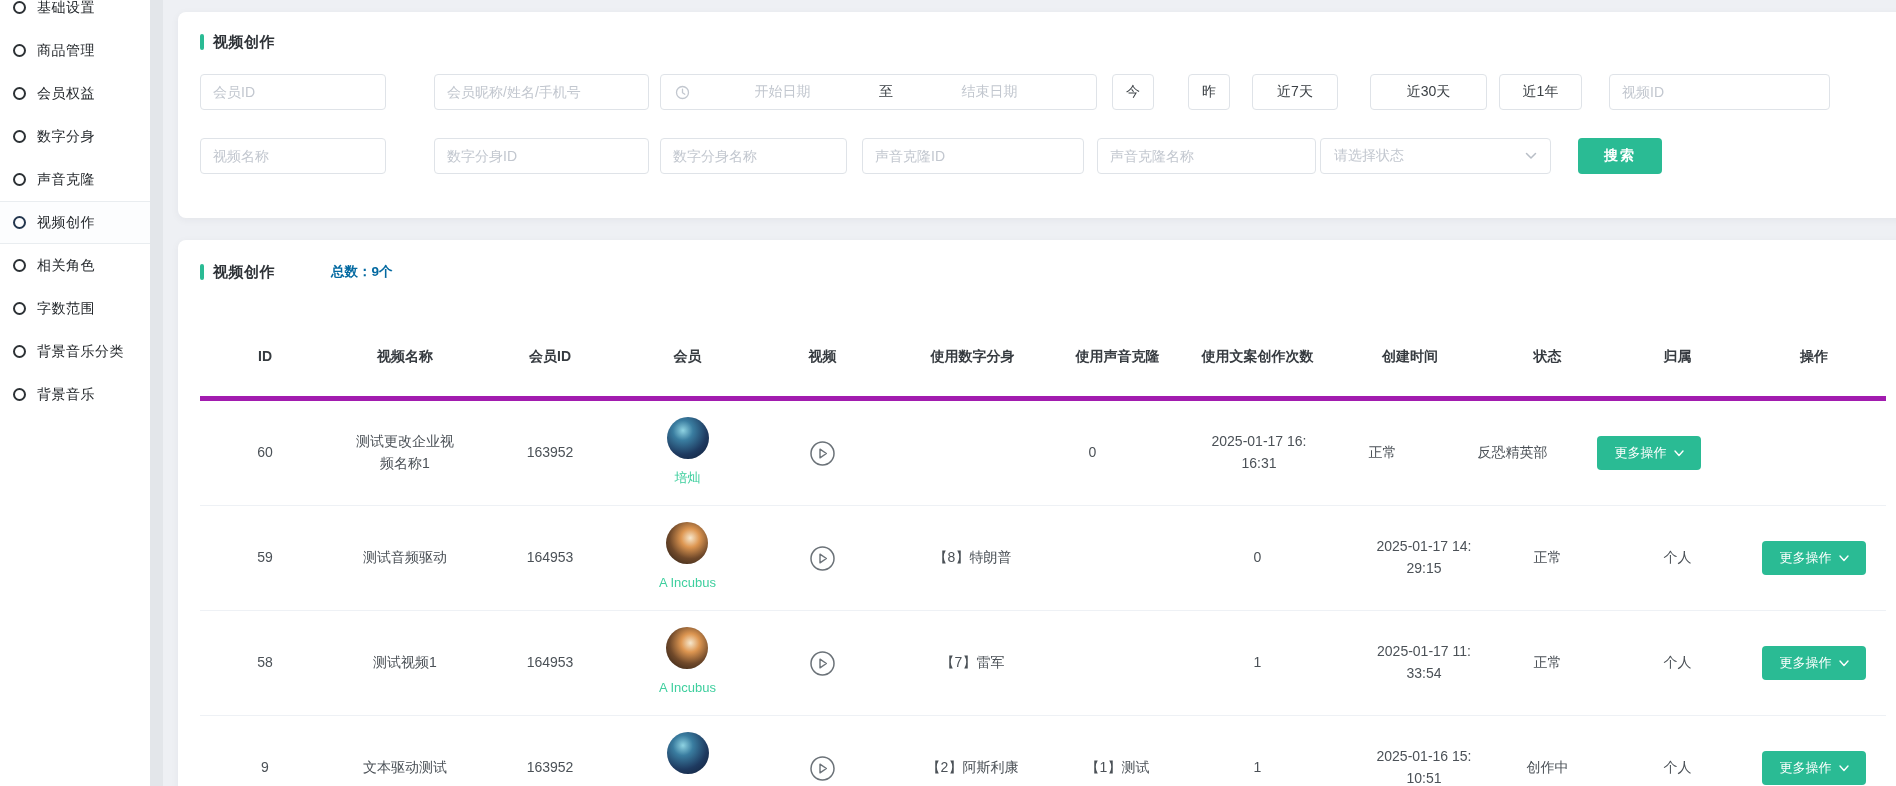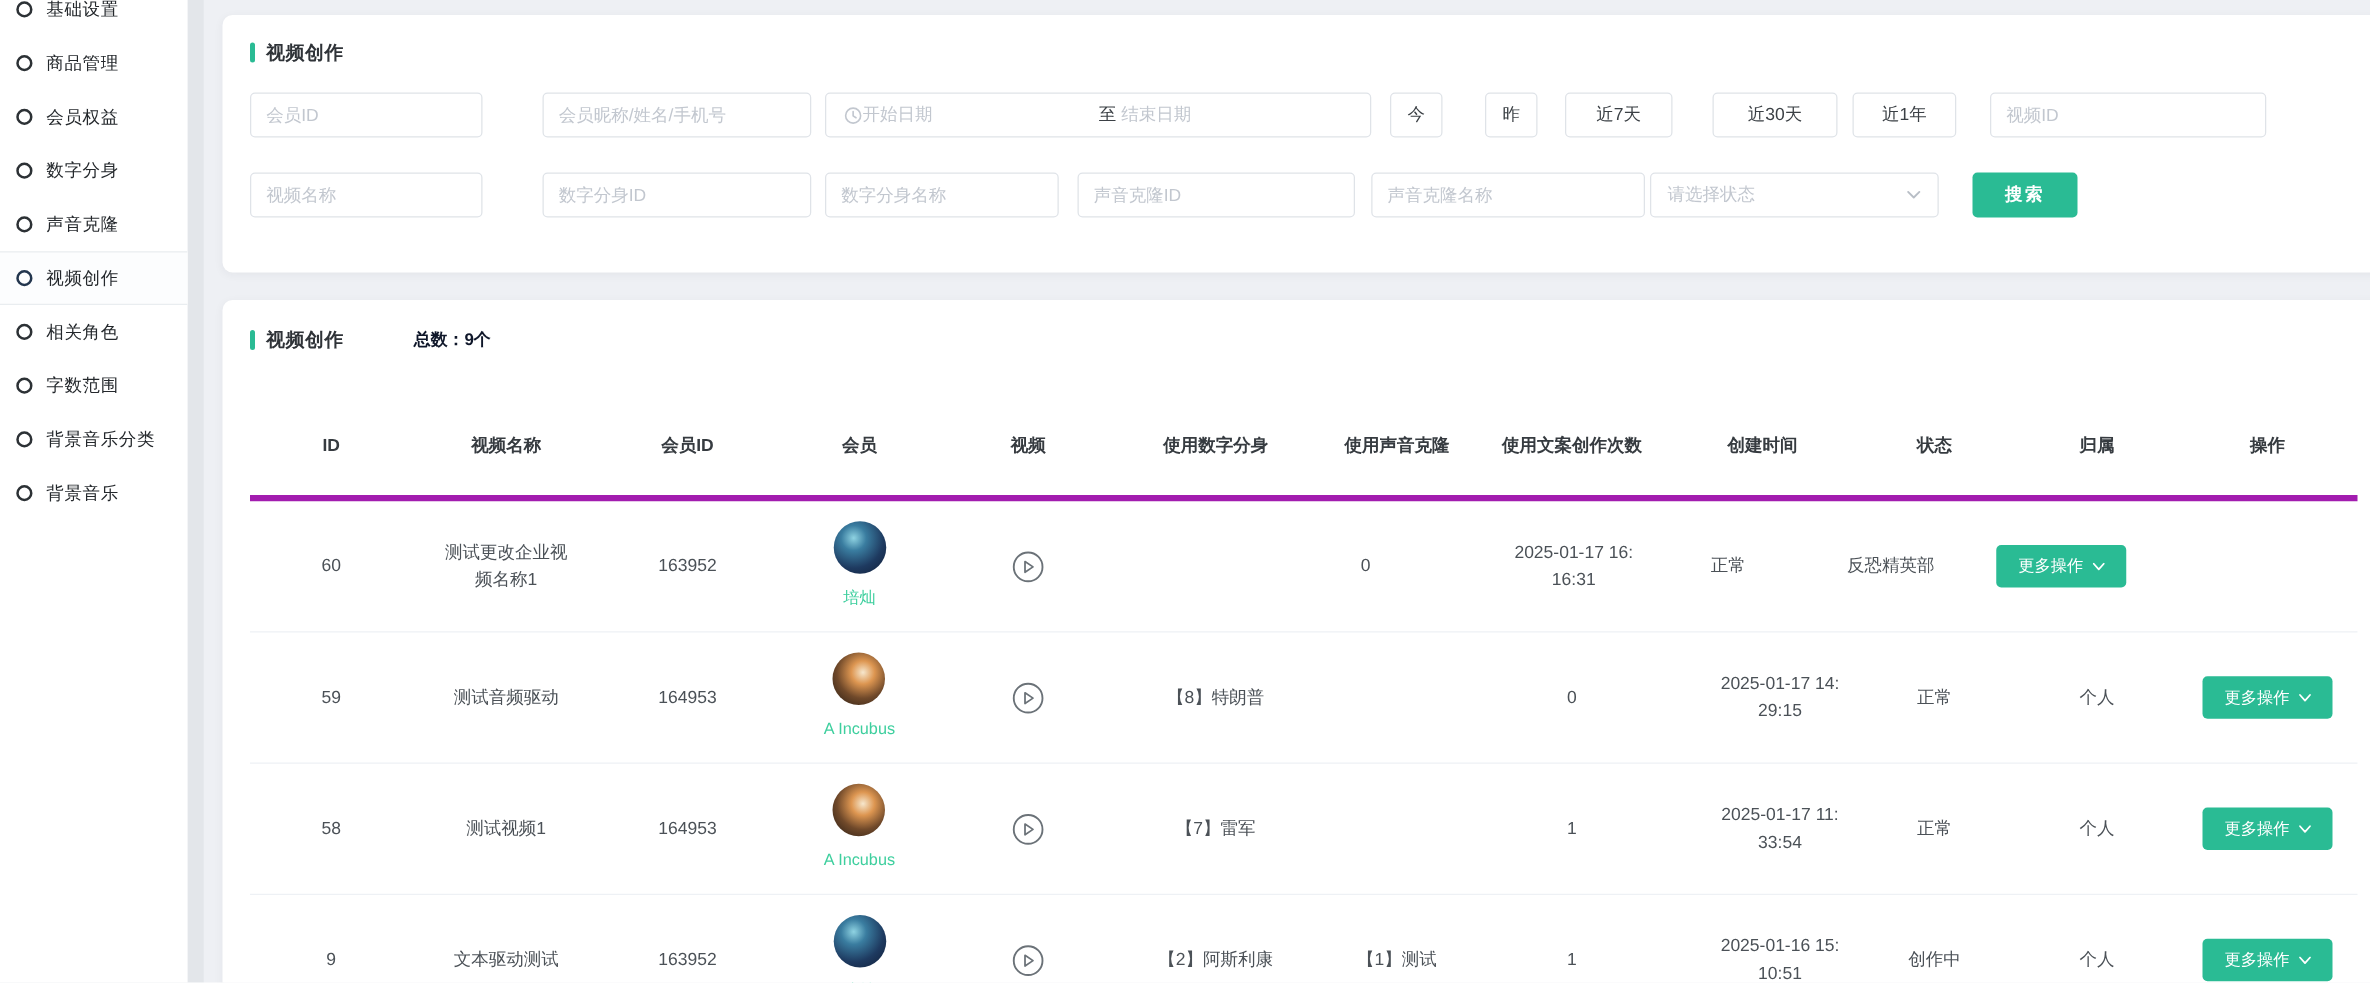--- a/index.html
+++ b/index.html
@@ -18,36 +18,36 @@
   .side-item.active .ring{border-color:#23364e;}
   .side-label{font-size:14px;color:#24282c;letter-spacing:.5px;}
   .scroll-strip{position:absolute;left:150px;top:0;bottom:0;width:13px;background:#e3e6ea;z-index:2;}
   
   .card{position:absolute;left:178px;right:-12px;background:#fff;border-radius:8px;box-shadow:0 2px 8px rgba(31,45,61,.05);box-sizing:border-box;}
   .card-filter{top:12px;height:206px;padding:20px 20px 0 22px;}
   .card-table{top:240px;height:620px;padding:22px 20px 0 22px;}
   .title-row{display:flex;align-items:center;height:20px;}
   .accent-bar{width:4px;height:16px;border-radius:2px;background:#2abb94;margin-right:9px;flex:none;}
   .card-title{font-size:15px;font-weight:700;color:#2f3338;letter-spacing:.5px;}
-  .total-label{margin-left:56px;font-size:13.5px;font-weight:600;color:#0f172a;}
+  .total-label{margin-left:56px;font-size:13.5px;font-weight:600;color:#0369a1;}
   
   .frow{display:flex;align-items:center;}
   .frow1{margin-top:22px;}
   .frow2{margin-top:28px;}
   .inp{height:36px;box-sizing:border-box;border:1px solid #dfe3e8;border-radius:4px;padding:0 12px;font-size:14px;color:#333;outline:none;background:#fff;font-family:inherit;}
   .inp::placeholder{color:#c2c7cf;opacity:1;}
   .w186{width:186px;} .w215{width:215px;} .w221{width:221px;} .w223{width:187px;} .w222{width:222px;} .w219{width:219px;}
   .ml48{margin-left:48px;} .ml27{margin-left:27px;} .ml22{margin-left:22px;}
   .ml15{margin-left:15px;} .ml16{margin-left:16px;} .ml13{margin-left:13px;} .ml12{margin-left:12px;}
   .ml11{margin-left:11px;} .ml34{margin-left:34px;} .ml4{margin-left:4px;}
   .date-range{width:437px;height:36px;box-sizing:border-box;border:1px solid #dfe3e8;border-radius:4px;display:flex;align-items:center;padding:0 14px;background:#fff;}
-  .date-range .ph{flex:1;text-align:left;font-size:14px;color:#c2c7cf;}
+  .date-range .ph{flex:1;text-align:center;font-size:14px;color:#c2c7cf;}
   .date-range .sep{font-size:14px;color:#3b4045;padding:0 4px;}
   .qbtn{height:36px;box-sizing:border-box;border:1px solid #dfe3e8;border-radius:4px;background:#fff;font-size:14px;color:#3b4045;display:inline-flex;align-items:center;justify-content:center;cursor:pointer;font-family:inherit;padding:0;}
-  .bw42{width:42px;} .bw86{width:86px;} .bw96{width:100px;margin-left:32px;} .bw83{width:83px;}
+  .bw42{width:42px;} .bw86{width:86px;} .bw96{width:117px;margin-left:32px;} .bw83{width:83px;}
   .statusSel{width:231px;height:36px;box-sizing:border-box;border:1px solid #dfe3e8;border-radius:4px;display:flex;align-items:center;justify-content:space-between;padding:0 13px;background:#fff;cursor:pointer;}
   .statusSel .ph{font-size:14px;color:#c2c7cf;}
   .search-btn{width:84px;height:36px;border:none;border-radius:4px;background:#2abb94;color:#fff;font-size:14px;font-weight:600;letter-spacing:2px;cursor:pointer;font-family:inherit;}
   
   .dtable{margin-top:36px;width:1686px;}
   .thead{display:flex;align-items:center;height:78px;border-bottom:5px solid #a21caf;}
   .thead .cell{font-size:14px;font-weight:700;color:#363b40;}
   .trow{display:flex;align-items:center;height:104px;border-bottom:1px solid #eef1f5;}
   .cell{display:flex;align-items:center;justify-content:center;text-align:center;box-sizing:border-box;flex:none;font-size:14px;color:#4b5157;line-height:1.55;}
   .c1{width:130px;} .c2{width:150px;} .c3{width:140px;} .c4{width:135px;} .c5{width:135px;} .c6{width:165px;}

